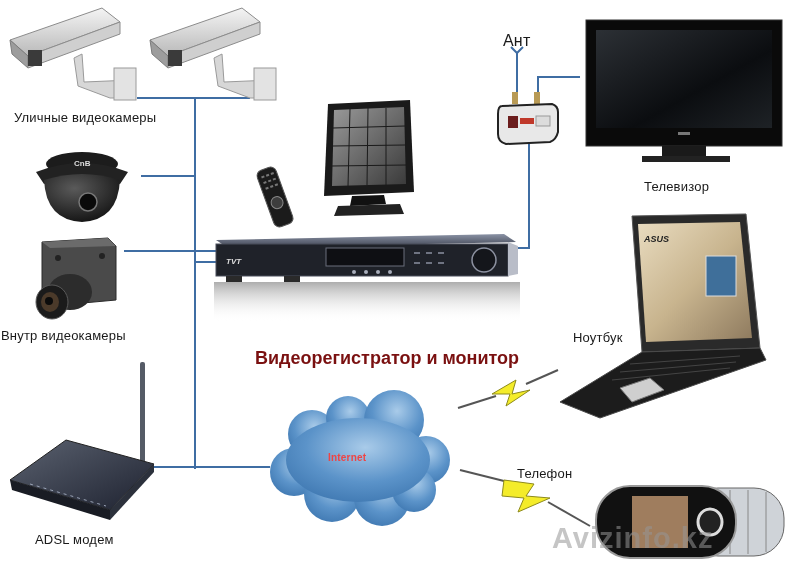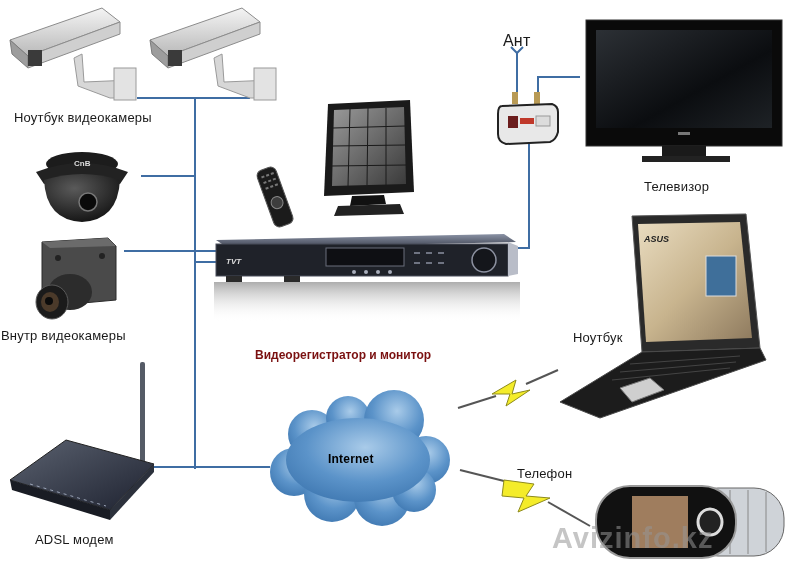--- a/index.html
+++ b/index.html
@@ -1,19 +1,19 @@
 <!DOCTYPE html>
 <html><head>
 <meta charset="utf-8">
 <style>
   html, body { margin: 0; padding: 0; background: #ffffff; }
   body { width: 799px; height: 567px; position: relative; overflow: hidden;
          font-family: "Liberation Sans", "DejaVu Sans", sans-serif; }
   .label { position: absolute; font-size: 13px; color: #1a1a1a; white-space: nowrap; letter-spacing: 0.2px; }
-  .label-dvr { position: absolute; font-size: 12px; font-weight: bold; color: #7a1010; white-space: nowrap; }
+  .label-dvr { position: absolute; font-size: 18px; font-weight: bold; color: #7a1010; white-space: nowrap; }
   .wire { position: absolute; background: #3f6da3; }
   svg { position: absolute; overflow: visible; }
   .watermark { position: absolute; font-size: 29px; font-weight: bold; color: rgba(150,150,150,0.55);
                letter-spacing: 1px; white-space: nowrap; }
 </style>
 </head>
 <body>
 
 <div class="wire" style="left:194px; top:97px; width:2px; height:372px;"></div>
 <div class="wire" style="left:137px; top:97px; width:59px; height:2px;"></div>
@@ -44,21 +44,21 @@
   <rect x="112" y="66" width="22" height="32" fill="#e3e3e3" stroke="#9a9a9a"></rect>
 </svg>
 <svg style="left:142px; top:2px;" width="140" height="102" viewBox="0 0 140 102">
   <polygon points="8,38 100,6 118,20 26,54" fill="url(#camBody)" stroke="#8c8c8c"></polygon>
   <polygon points="8,38 26,54 26,66 10,52" fill="#9d9d9d" stroke="#7c7c7c"></polygon>
   <polygon points="26,54 118,20 118,32 26,66" fill="#cfcfcf" stroke="#8c8c8c"></polygon>
   <rect x="26" y="48" width="14" height="16" fill="#3a3a3a"></rect>
   <polygon points="72,56 80,52 82,80 130,78 130,96 108,96 76,84" fill="#d7d7d7" stroke="#9a9a9a"></polygon>
   <rect x="112" y="66" width="22" height="32" fill="#e3e3e3" stroke="#9a9a9a"></rect>
 </svg>
-<div class="label" style="left:14px; top:110px;">Ноутбук видеокамеры</div>
+<div class="label" style="left:14px; top:110px;">Уличные видеокамеры</div>
 
 <svg style="left:32px; top:150px;" width="100" height="76" viewBox="0 0 100 76">
   <defs>
     <radialGradient id="domeG" cx="0.4" cy="0.3" r="0.8">
       <stop offset="0" stop-color="#5a5a5a"></stop>
         <stop offset="1" stop-color="#0d0d0d"></stop>
     </radialGradient>
   </defs>
   <ellipse cx="50" cy="14" rx="36" ry="12" fill="#1c1c1c"></ellipse>
   <path d="M4,22 Q50,4 96,22 L88,34 Q50,22 12,34 Z" fill="#222"></path>
@@ -234,21 +234,21 @@
     <circle cx="82" cy="24" r="22"></circle>
     <circle cx="128" cy="26" r="30"></circle>
     <circle cx="160" cy="66" r="24"></circle>
     <circle cx="28" cy="78" r="24"></circle>
     <circle cx="66" cy="100" r="28"></circle>
     <circle cx="116" cy="104" r="28"></circle>
     <circle cx="148" cy="96" r="22"></circle>
     <ellipse cx="92" cy="66" rx="72" ry="42"></ellipse>
   </g>
 </svg>
-<div class="label" style="left:328px; top:452px; font-weight:bold; color:#000000; font-size:12px;">Internet</div>
+<div class="label" style="left:328px; top:452px; font-weight:bold; color:#ef4444; font-size:10px;">Internet</div>
 
 <svg style="left:456px; top:366px;" width="104" height="46" viewBox="0 0 104 46">
   <line x1="2" y1="42" x2="40" y2="30" stroke="#555" stroke-width="2"></line>
   <polygon points="36,28 60,14 56,28 74,24 50,40 54,28" fill="#f4ec2a" stroke="#8d8a1c" stroke-width="1"></polygon>
   <line x1="70" y1="18" x2="102" y2="4" stroke="#555" stroke-width="2"></line>
 </svg>
 <svg style="left:458px; top:468px;" width="134" height="62" viewBox="0 0 134 62">
   <line x1="2" y1="2" x2="50" y2="14" stroke="#555" stroke-width="2"></line>
   <polygon points="46,12 76,16 68,28 92,30 60,44 66,30 44,28" fill="#f4ec2a" stroke="#8d8a1c" stroke-width="1"></polygon>
   <line x1="90" y1="34" x2="132" y2="58" stroke="#555" stroke-width="2"></line>

